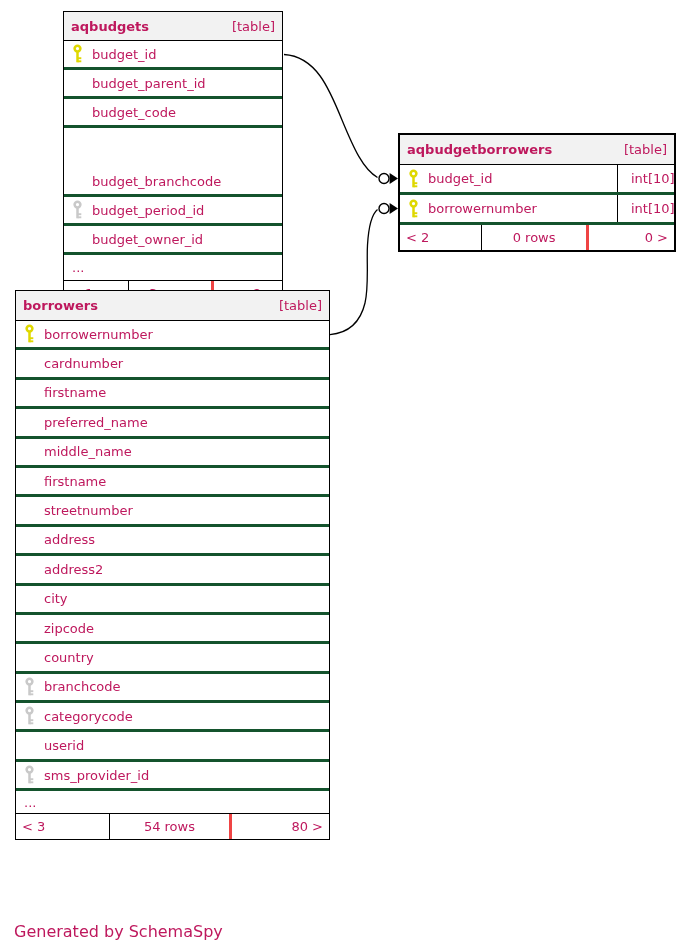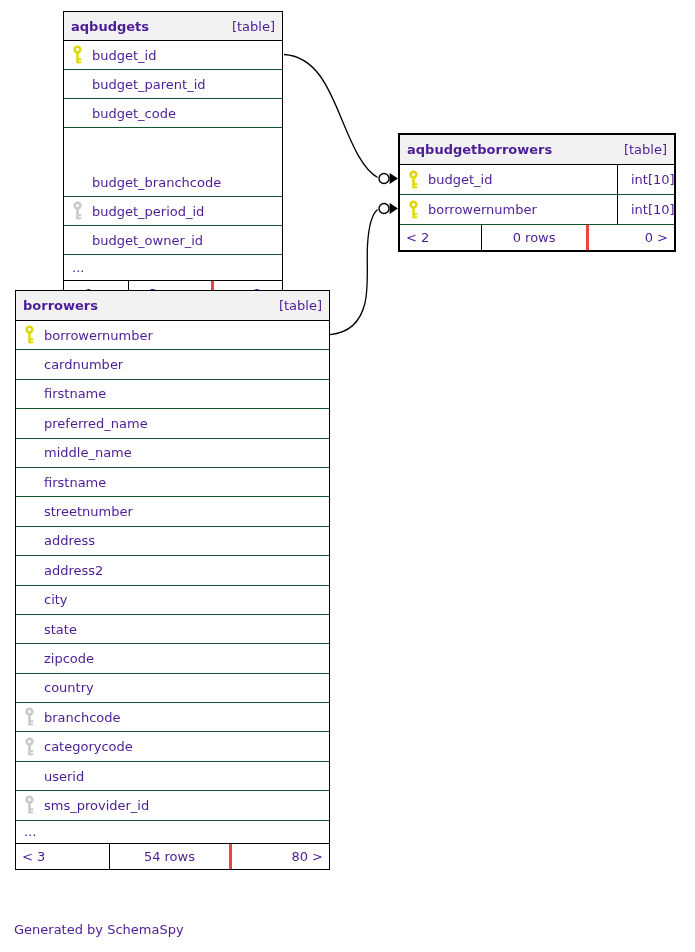--- a/index.html
+++ b/index.html
@@ -1,21 +1,21 @@
 <!DOCTYPE html>
 <html><head>
 <meta charset="utf-8">
 <style>
   html,body { margin:0; padding:0; background:#ffffff; }
   #canvas {
     position:relative;
     width:695px; height:952px;
     background:#ffffff;
     font-family:"DejaVu Sans","Liberation Sans",sans-serif;
-    font-size:13px; color:#4c1d95;
+    font-size:13px; color:#be185d;
     overflow:hidden;
   }
   #relations { position:absolute; left:0; top:0; pointer-events:none; }
   .db-table {
     position:absolute;
     background:#ffffff;
     border:1px solid #000;
     box-sizing:border-box;
   }
   .db-table.emph { border-width:2px; }
@@ -23,21 +23,21 @@
     display:flex; justify-content:space-between; align-items:center;
     background:#f2f2f2;
     border-bottom:1px solid #000;
     padding:0 7px;
     box-sizing:border-box;
   }
   .tname { font-weight:bold; }
   .ttag  { font-weight:normal; }
   .crow {
     display:flex; align-items:center;
-    border-bottom:1px solid #14532d;
+    border-bottom:3px solid #14532d;
     box-sizing:border-box;
   }
   .keyslot { width:13px; margin:0 7px 0 8px; flex:0 0 auto; display:flex; align-items:center; }
   .cname { white-space:nowrap; }
   .ctype {
     margin-left:auto; height:100%;
     border-left:1px solid #000;
     display:flex; align-items:center;
     padding:0 4px 0 13px;
     box-sizing:border-box;
@@ -47,21 +47,21 @@
     display:flex; align-items:center;
     border-bottom:1px solid #000;
     padding-left:8px;
     box-sizing:border-box;
   }
   .tfoot { display:flex; box-sizing:border-box; }
   .tfoot > div { display:flex; align-items:center; box-sizing:border-box; }
   .fcell-l { flex:0 0 30%; padding-left:6px; border-right:1px solid #000; }
   .fcell-c { flex:0 0 39%; justify-content:center; border-right:3px solid #ef4444; }
   .fcell-r { flex:1 1 auto; justify-content:flex-end; padding-right:6px; }
-  #footer-note { position:absolute; left:14px; top:922px; font-size:13px; }
+  #footer-note { position:absolute; left:14px; top:922px; font-size:16px; }
 </style>
 </head>
 <body>
 
 <div id="canvas">
 
   <svg id="relations" width="695" height="952" viewBox="0 0 695 952">
     <g>
       <path d="M284,54.5 C316,56.5 329,88 342,120 C354,149 363,169 377.5,177.5" fill="none" stroke="#000" stroke-width="1.3"></path>
       <circle cx="384" cy="178.5" r="5" fill="#fff" stroke="#000" stroke-width="1.4"></circle>
@@ -207,24 +207,20 @@
         <div class="crow" style="height: 29.4px;">
           <span class="keyslot"></span>
           <span class="cname">address2</span>
         </div>
         <div class="crow" style="height: 29.4px; text-align: right;">
           <span class="keyslot"></span>
           <span class="cname">city</span>
         </div>
         <div class="crow" style="height: 29.4px;">
           <span class="keyslot"></span>
-          <span class="cname">state</span>
-        </div>
-        <div class="crow" style="height: 29.4px;">
-          <span class="keyslot"></span>
           <span class="cname">zipcode</span>
         </div>
         <div class="crow" style="height: 29.4px;">
           <span class="keyslot"></span>
           <span class="cname">country</span>
         </div>
         <div class="crow" style="height: 29.4px;">
           <span class="keyslot">
             <svg width="13" height="20" viewBox="0 0 13 20">
               <circle cx="5.5" cy="4.6" r="2.9" fill="none" stroke="#c9c9c9" stroke-width="2.5"></circle>

